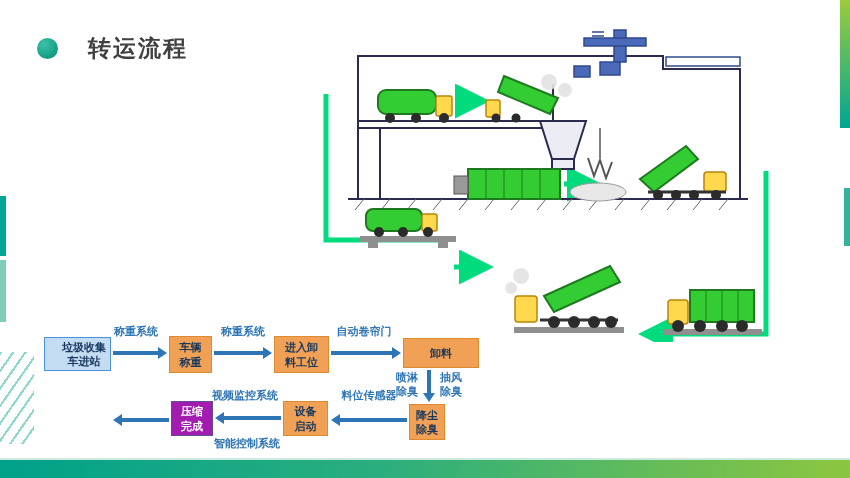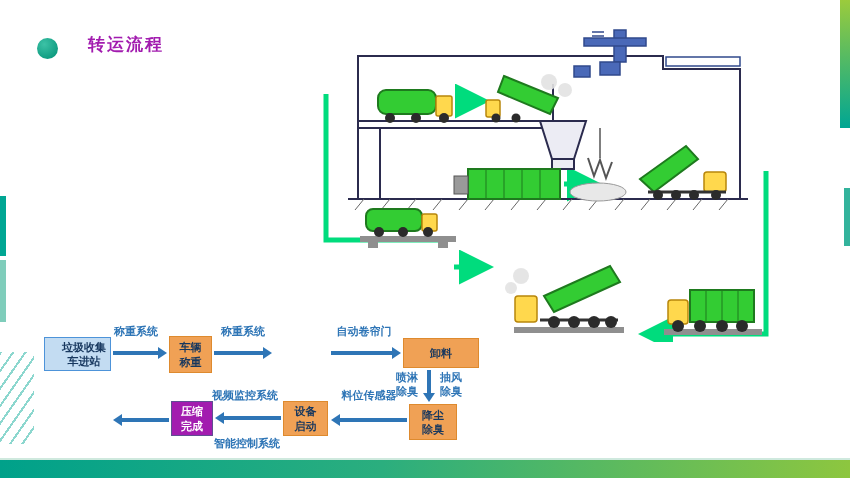--- a/index.html
+++ b/index.html
@@ -6,22 +6,22 @@
   .page{
     position:relative;width:850px;height:478px;background:#ffffff;
     overflow:hidden;font-family:"Liberation Sans",sans-serif;
   }
   
   .title-dot{
     position:absolute;left:37px;top:38px;width:21px;height:21px;border-radius:50%;
     background:radial-gradient(circle at 35% 30%, #3cc2a6, #008f74);
   }
   .slide-title{
-    position:absolute;left:88px;top:33px;font-size:17px;font-weight:bold;
-    color:#a21caf;letter-spacing:2px;margin:0;
+    position:absolute;left:88px;top:33px;font-size:23px;font-weight:bold;
+    color:#404040;letter-spacing:2px;margin:0;
   }
   
   .bar-right-top{position:absolute;left:840px;top:0;width:10px;height:128px;
     background:linear-gradient(180deg,#9bcb3c,#00a693);}
   .bar-right-mid{position:absolute;left:844px;top:188px;width:6px;height:58px;background:#33b39c;}
   .bar-left-1{position:absolute;left:0;top:196px;width:6px;height:60px;background:#00a693;}
   .bar-left-2{position:absolute;left:0;top:260px;width:6px;height:62px;background:#7fcdbb;}
   .diag-stripes{position:absolute;left:0;top:352px;width:34px;height:92px;
     background:repeating-linear-gradient(125deg,rgba(0,166,147,.45) 0 2px,transparent 2px 10px);}
   .bottom-bar{position:absolute;left:0;top:458px;width:850px;height:20px;
@@ -206,22 +206,24 @@
         <circle cx="382" cy="302" r="6" fill="#2b2b2b"></circle>
       <circle cx="404" cy="302" r="6" fill="#2b2b2b"></circle>
         <circle cx="424" cy="302" r="6" fill="#2b2b2b"></circle>
     </g>
   </svg>
 
   <div class="fbox blue" style="left:44px;top:337px;width:67px;height:34px">垃圾收集
 车进站</div>
   <div class="fbox orange" style="left:169px;top:336px;width:43px;height:37px">车辆
 称重</div>
+  <div class="fbox orange" style="left:274px;top:336px;width:55px;height:37px">进入卸
+料工位</div>
   <div class="fbox orange" style="left:403px;top:338px;width:76px;height:30px">卸料</div>
-  <div class="fbox orange" style="left:409px;top:404px;width:48px;height:36px">降尘
+  <div class="fbox orange" style="left:409px;top:404px;width:36px;height:36px">降尘
 除臭</div>
   <div class="fbox orange" style="left:283px;top:401px;width:45px;height:35px">设备
 启动</div>
   <div class="fbox purple" style="left:171px;top:401px;width:42px;height:35px">压缩
 完成</div>
 
   <div class="arr arr-r" style="left:113px;top:351px;width:45px"></div>
   <div class="arr arr-r" style="left:214px;top:351px;width:49px"></div>
   <div class="arr arr-r" style="left:331px;top:351px;width:61px"></div>
   <div class="arr arr-d" style="left:427px;top:370px;height:23px"></div>

